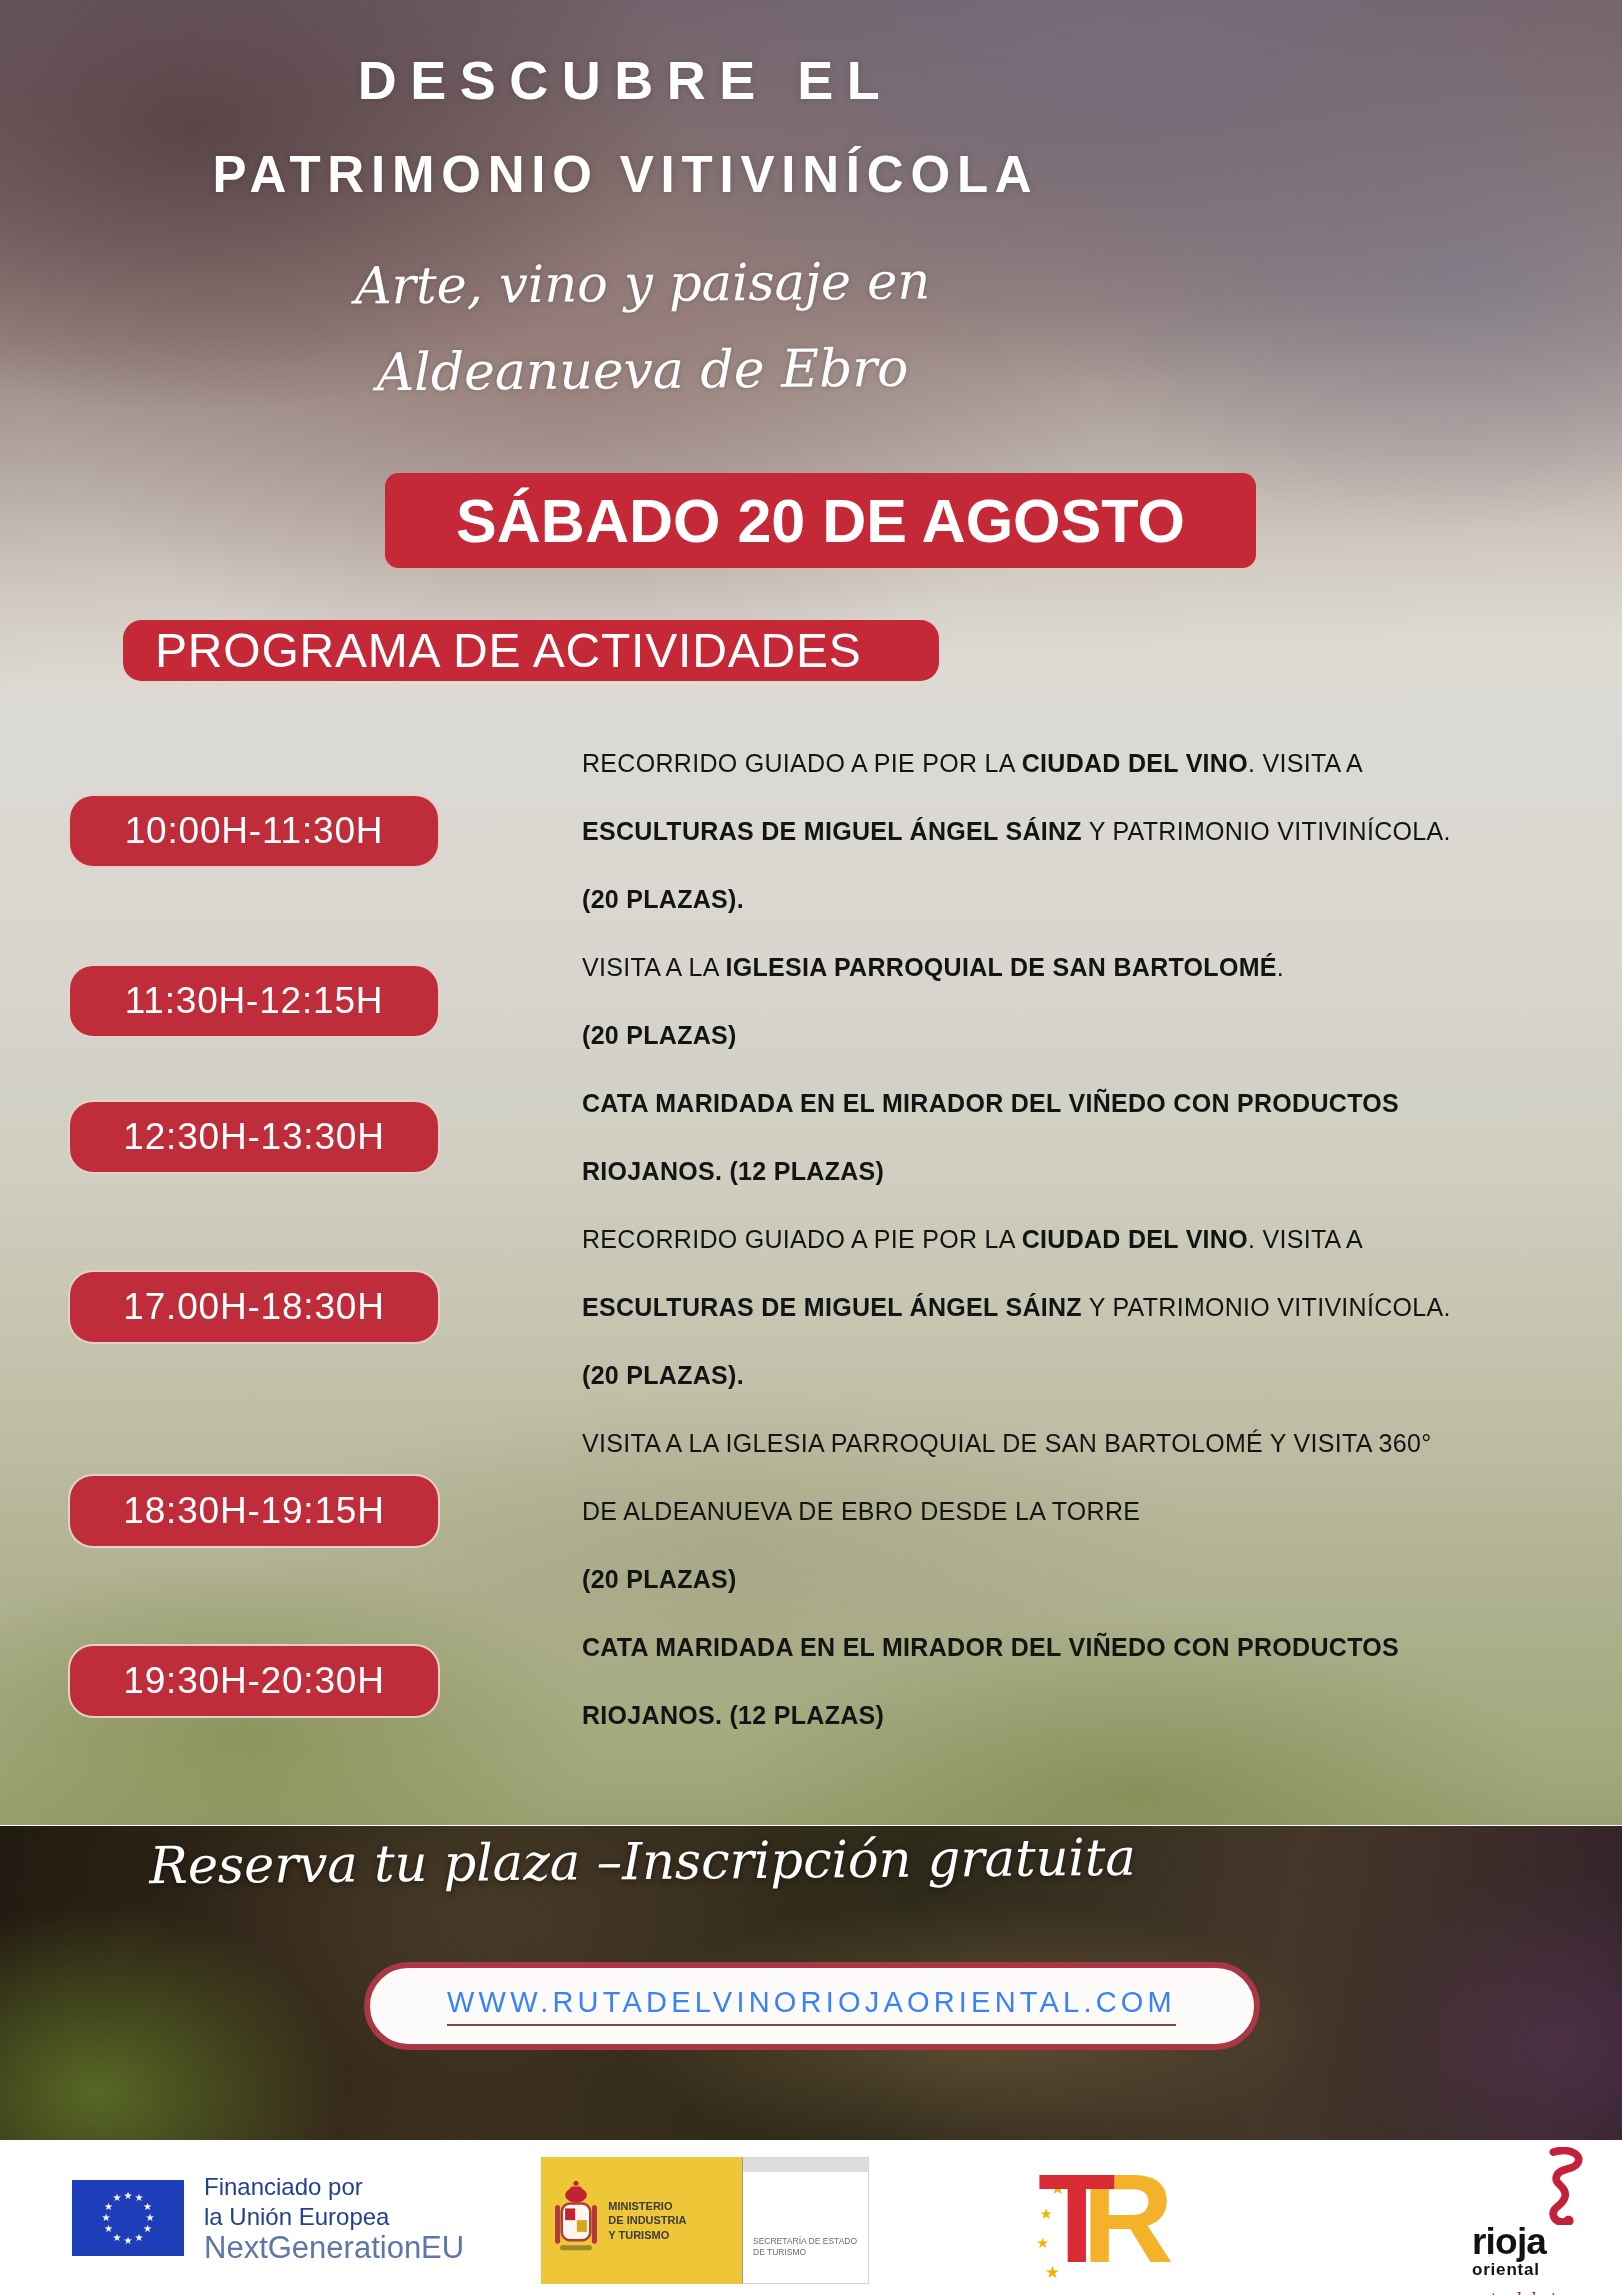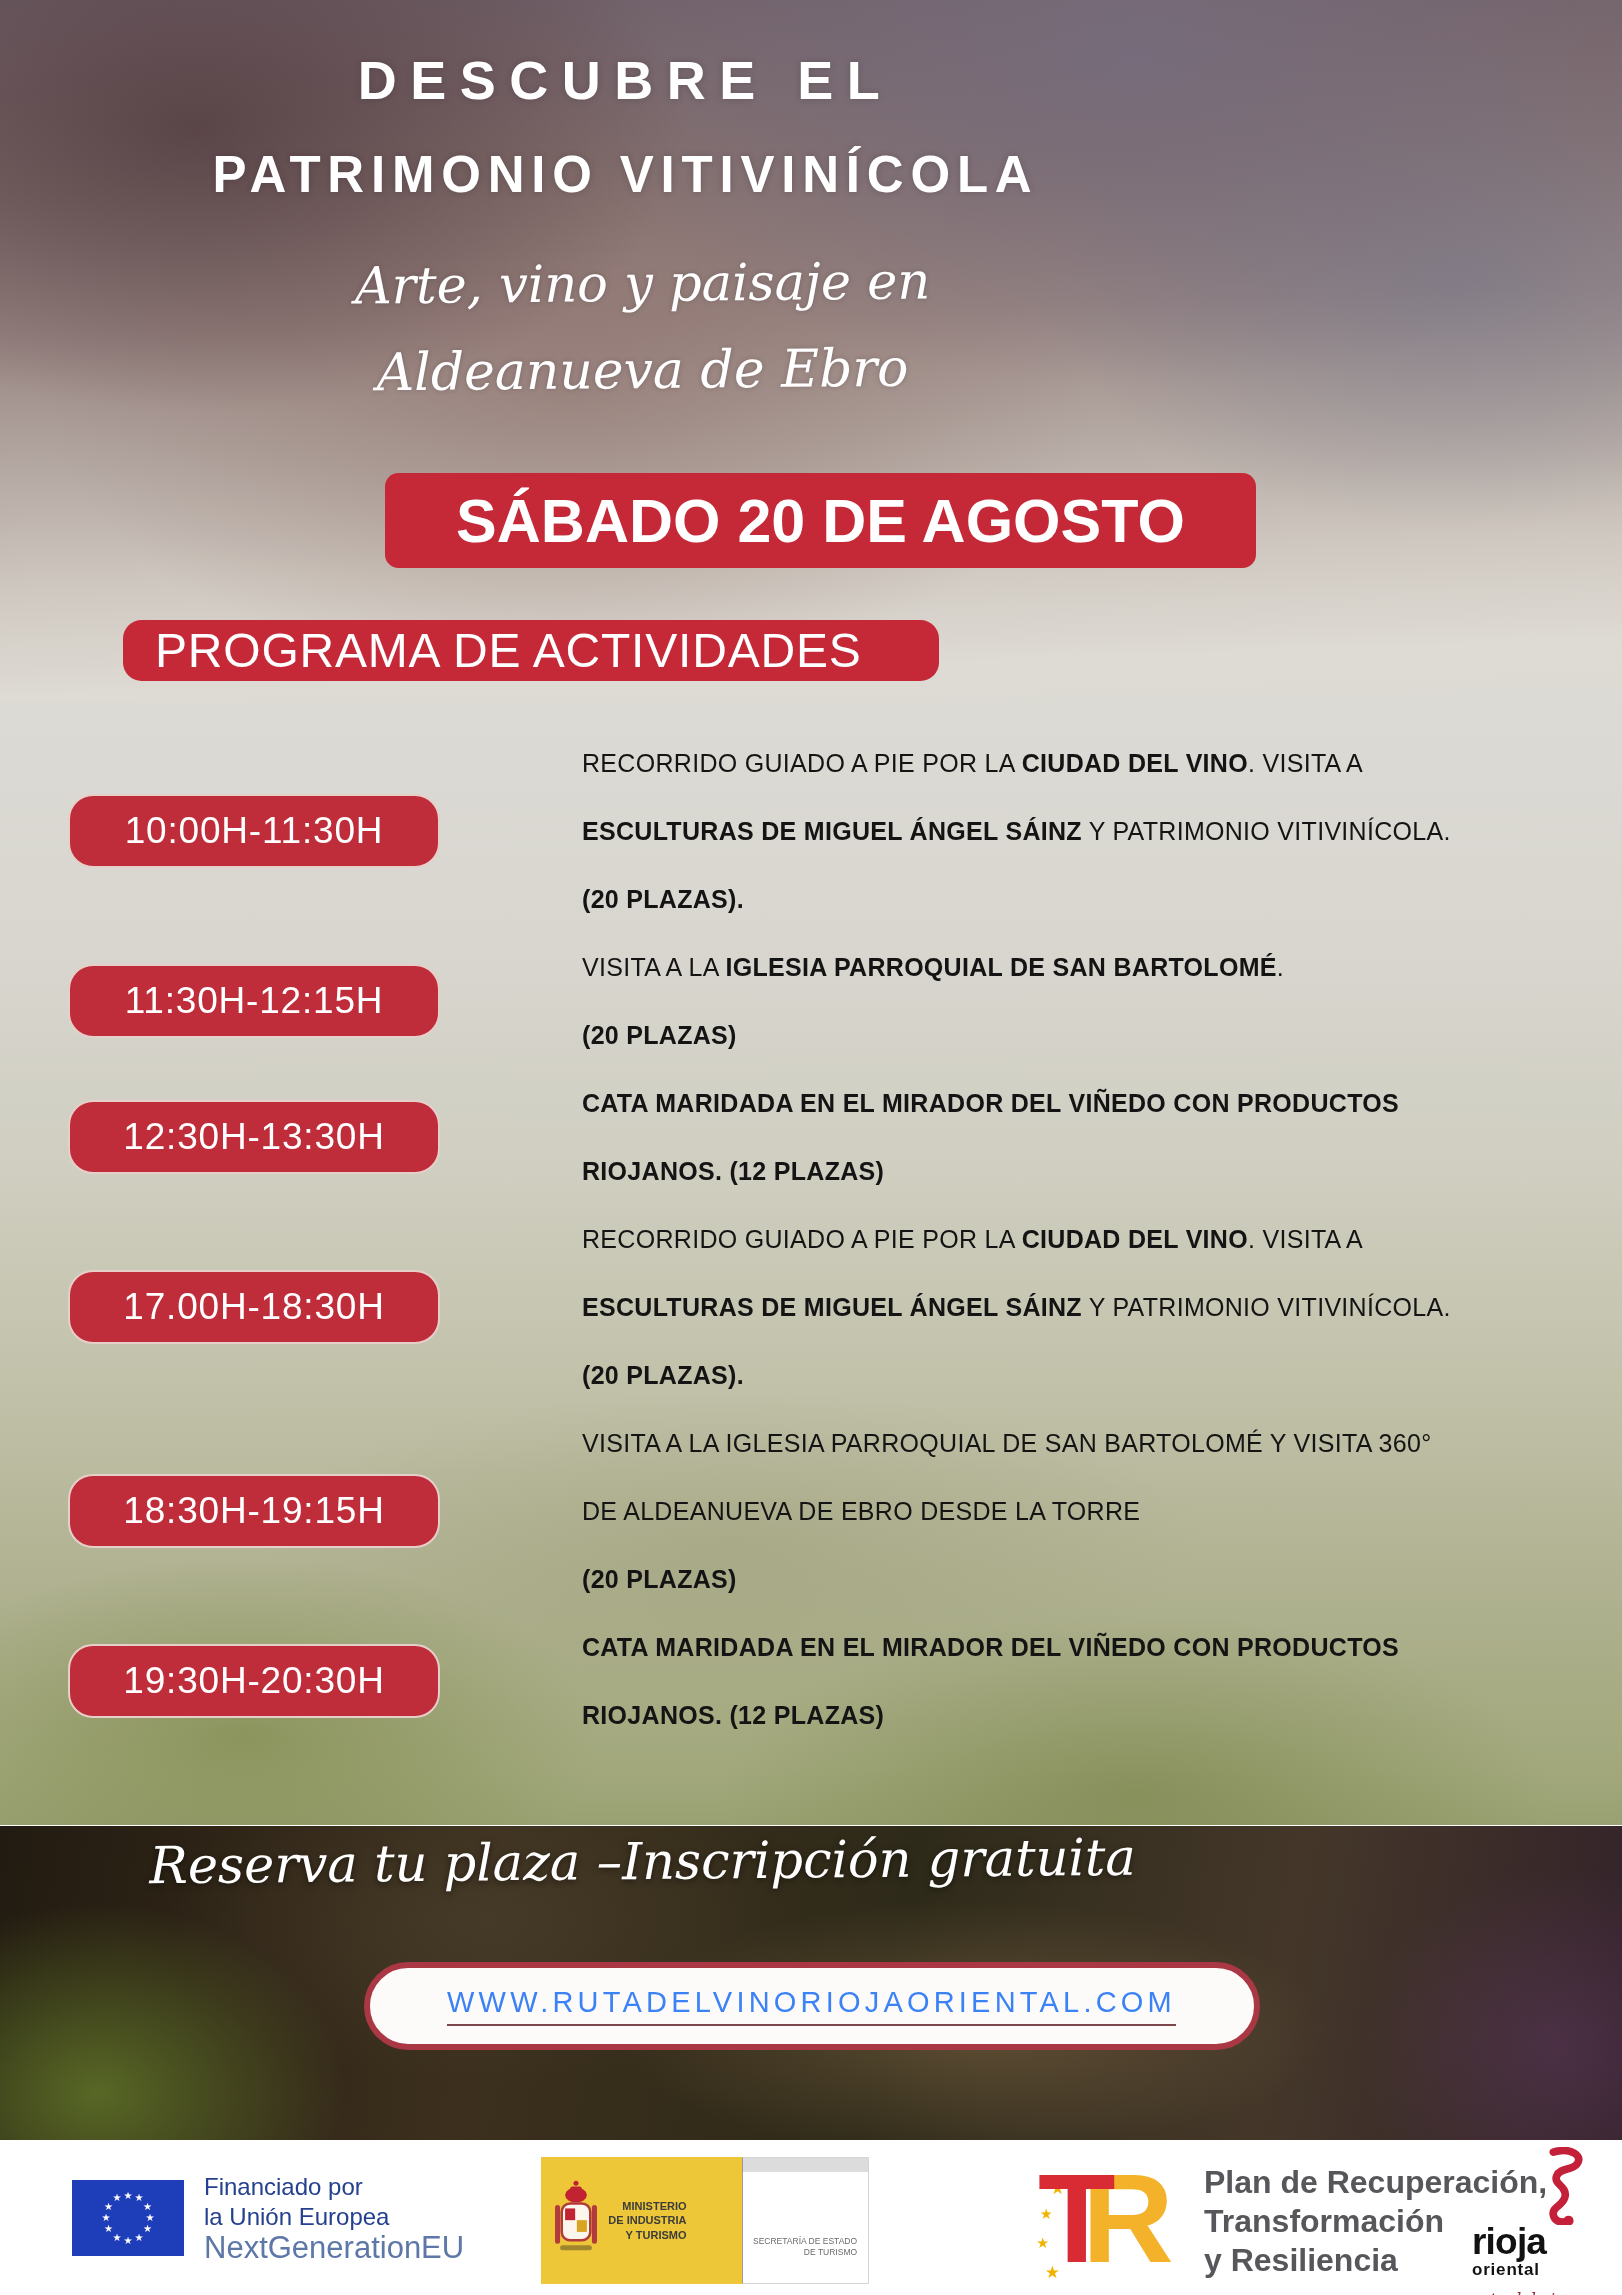--- a/index.html
+++ b/index.html
@@ -75,21 +75,21 @@
     padding-bottom:5px;white-space:nowrap;}
 
   
   .logo{position:absolute;display:flex;align-items:center;}
   .eu-block{left:72px;top:2162px;height:112px;}
   .eu-flag{width:112px;height:76px;background:#1e3db8;flex:0 0 auto;}
   .eu-text{margin-left:20px;}
   .eu-l1,.eu-l2{font-size:24px;font-weight:400;color:#24408e;line-height:30px;}
   .eu-l3{font-size:31px;font-weight:400;color:#5d77a8;line-height:32px;}
 
-  .min-block{left:541px;top:2157px;height:127px;align-items:stretch;text-align:right;}
+  .min-block{left:541px;top:2157px;height:127px;align-items:stretch;}
   .min-yellow{width:201px;background:#edc737;display:flex;align-items:center;padding:6.8px 8.5px;box-sizing:border-box;}
   .min-name{font-size:11px;font-weight:700;color:#3c3c3c;line-height:14.4px;margin-left:6.8px;}
   .min-sec{width:127px;background:#fff;border:0.8px solid #d5d5d5;border-left:1.7px solid #9a9a9a;position:relative;box-sizing:border-box;}
   .min-sec-strip{position:absolute;top:0;left:0;right:0;height:13.5px;background:#dcdcdc;}
   .min-sec-text{position:absolute;top:44px;left:10px;font-size:8.5px;color:#6a6a6a;line-height:11px;margin-top:34px;}
 
   .plan-block{left:1038px;top:2154px;height:135px;}
   .plan-logo{position:relative;width:144px;height:135px;flex:0 0 auto;}
   .plan-r{position:absolute;left:44px;top:-3.4px;font-size:127px;font-weight:700;color:#f3b229;line-height:135px;}
   .plan-t{position:absolute;left:0px;top:-3.4px;font-size:127px;font-weight:700;color:#d92b33;line-height:135px;}
@@ -225,25 +225,20 @@
 
 <div class="logo plan-block">
   <div class="plan-logo">
     <span class="plan-star" style="left:12px;top:24px;font-size:17px;">★</span>
     <span class="plan-star" style="left:1.7px;top:52px;font-size:14.4px;">★</span>
     <span class="plan-star" style="left:-1.7px;top:81px;font-size:14.4px;">★</span>
     <span class="plan-star" style="left:6.8px;top:108px;font-size:17px;">★</span>
     <span class="plan-r">R</span>
     <span class="plan-t">T</span>
   </div>
-  <div class="plan-text">
-    <div>Plan de Recuperación,</div>
-    <div>Transformación</div>
-    <div>y Resiliencia</div>
-  </div>
 </div>
 
 <div class="logo rioja-block">
   <svg width="127" height="78" viewBox="0 0 150 92">
     <path d="M96,6 C116,0 132,10 124,20 C118,28 104,24 100,34 C96,44 112,46 110,58 C108,70 94,70 96,80 C97,87 104,90 112,88" fill="none" stroke="#c5203a" stroke-width="9" stroke-linecap="round"></path>
     <circle cx="114" cy="87" r="6" fill="#c5203a"></circle>
   </svg>
   <div class="rioja-name">rioja</div>
   <div class="rioja-sub">oriental</div>
   <div class="rioja-tag">ruta del vino</div>

